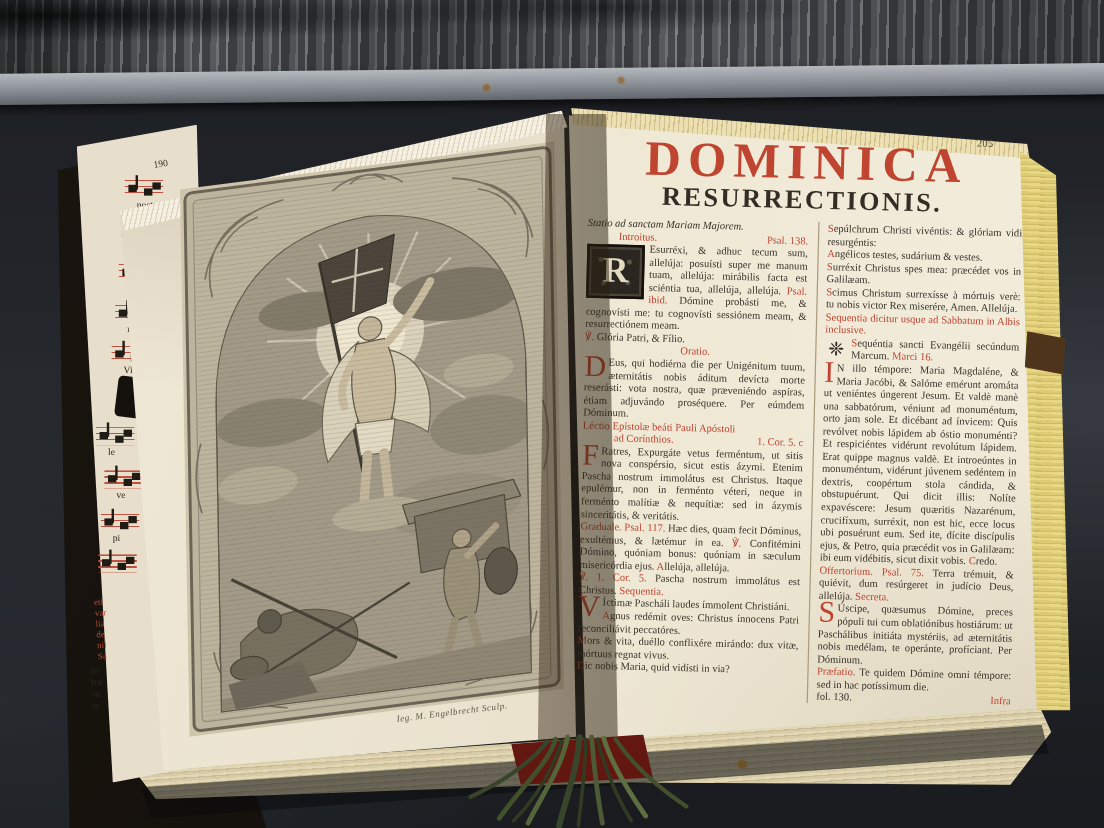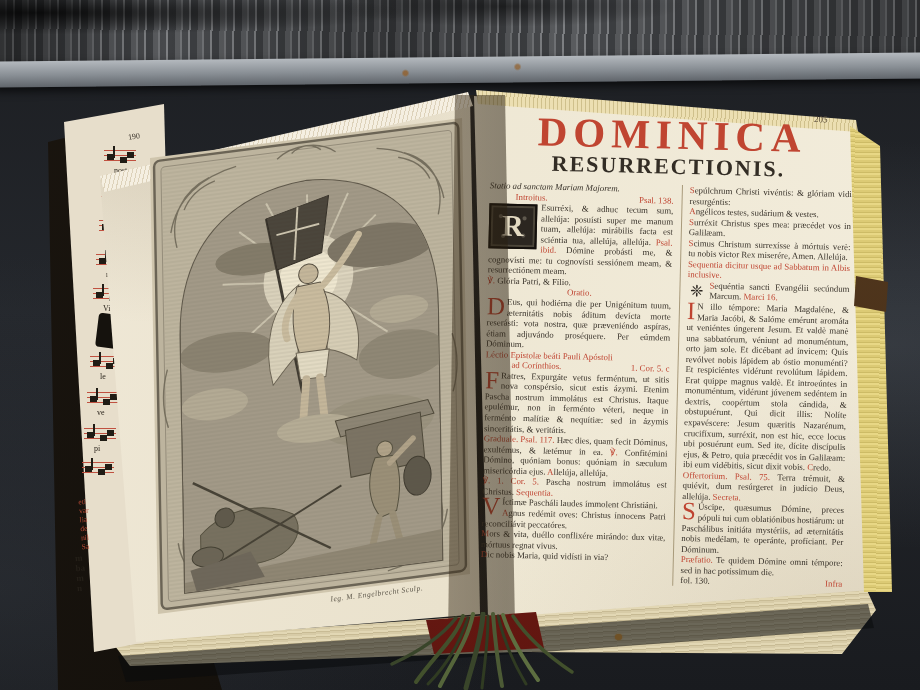--- a/index.html
+++ b/index.html
@@ -147,21 +147,21 @@
         <span class="syll">Dni</span>
       </div>
       <div class="frag" style="left: 96px; top: 254px;">
         <div class="staff"></div>
         <span class="syll">resu</span>
       </div>
       <div class="frag" style="left: 93px; top: 288px;">
         <div class="staff"></div>
         <span class="syll">Vi</span>
       </div>
-      <div class="frag" style="left: 90px; top: 356px;">
+      <div class="frag" style="left: 80px; top: 356px;">
         <div class="staff"></div>
         <span class="syll">le</span>
       </div>
       <div class="frag" style="left: 87px; top: 392px;">
         <div class="staff"></div>
         <span class="syll">ve</span>
       </div>
       <div class="frag" style="left: 84px; top: 428px;">
         <div class="staff"></div>
         <span class="syll">pi</span>

